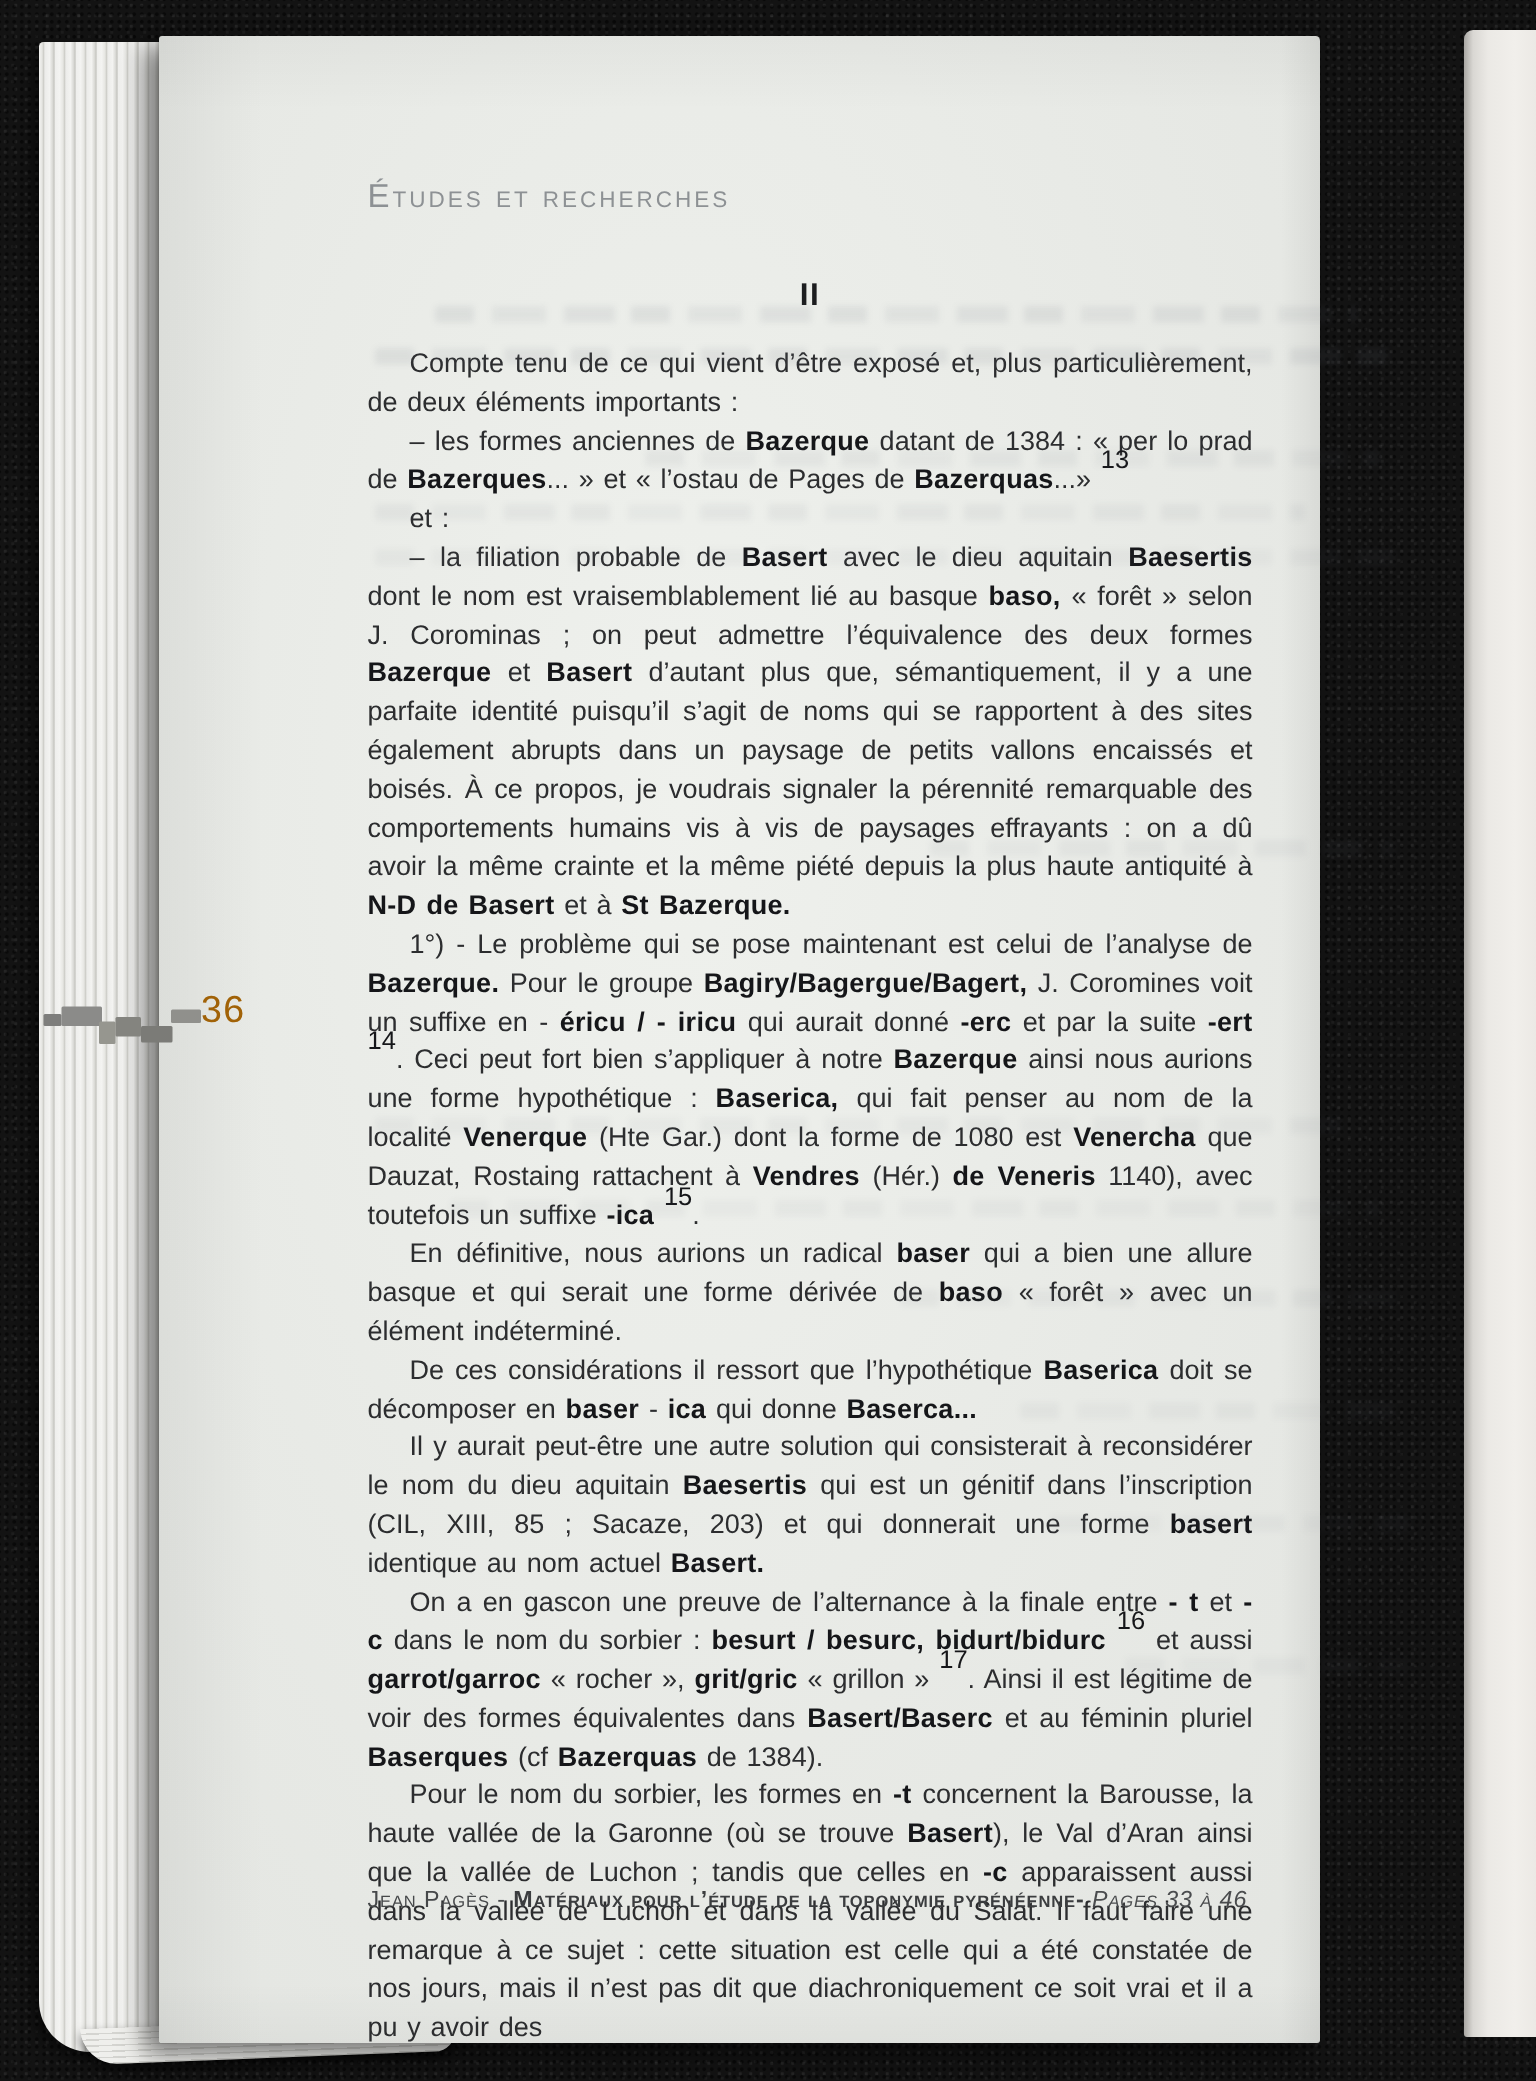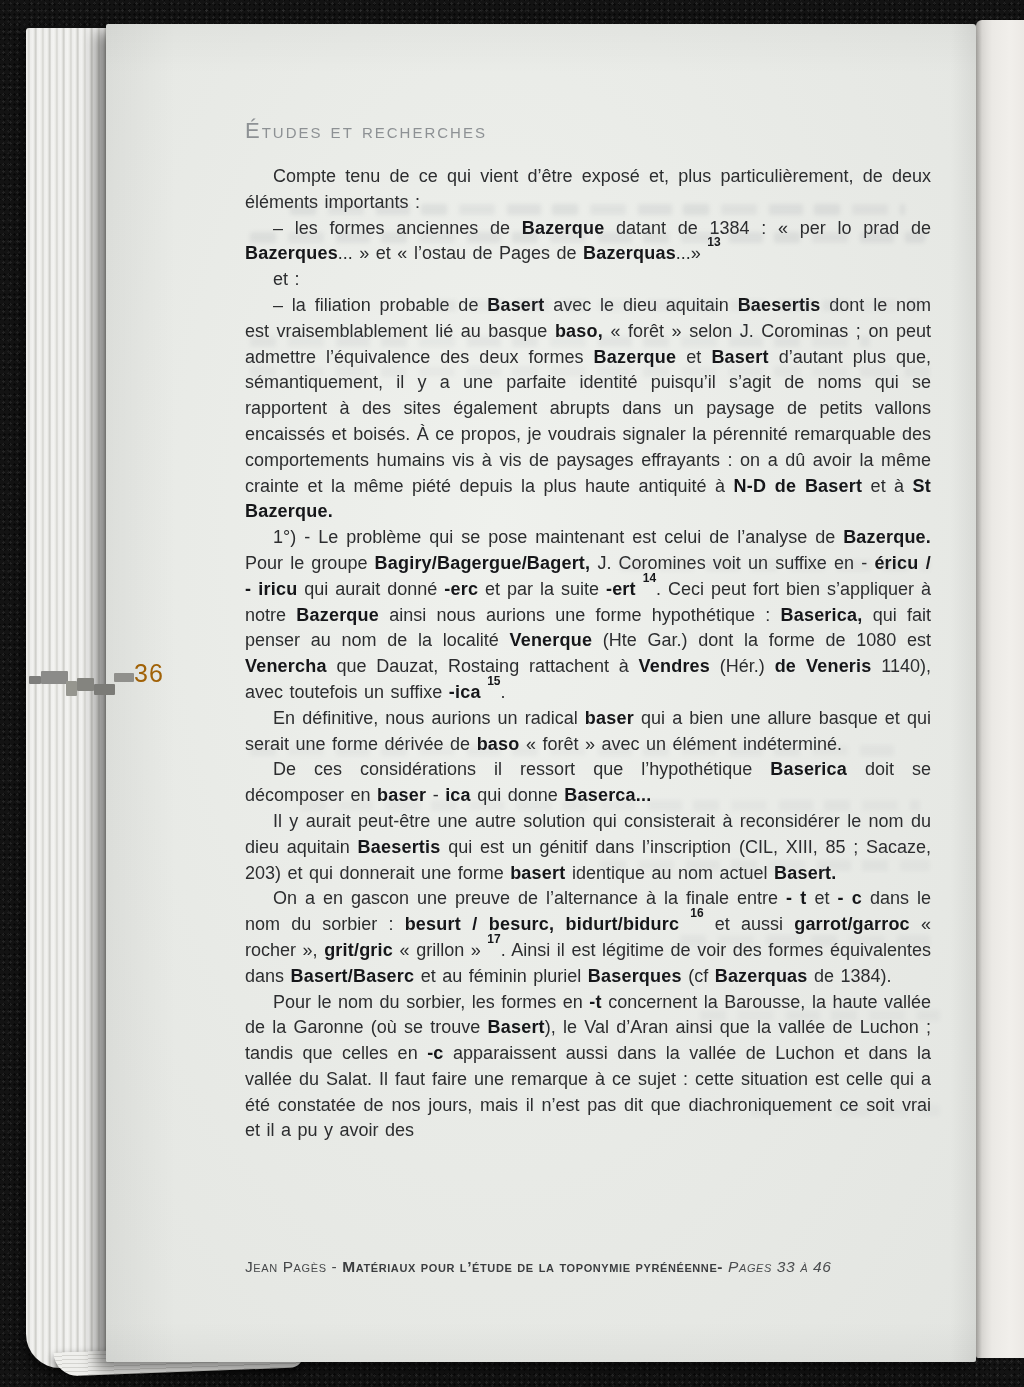--- a/index.html
+++ b/index.html
@@ -31,21 +31,21 @@
     box-shadow:0 4px 8px rgba(0,0,0,.6);
   }
   
   .facing{
     position:absolute;left:976px;top:20px;width:48px;height:1338px;
     background:linear-gradient(90deg,#a8a6a2 0,#d9d7d3 6px,#ebe9e5 16px,#f1efeb 34px,#ece9e5 100%);
     border-radius:6px 0 0 2px;
   }
   
   .page{
-    position:absolute;left:106px;top:24px;width:870px;height:1338px;
+    position:absolute;left:106px;top:24px;width:774px;height:1338px;
     box-sizing:border-box;
     padding:94px 45px 0 139px;
     background-image:
       linear-gradient(90deg, rgba(0,0,0,.05), rgba(0,0,0,0) 70px),
       linear-gradient(270deg, rgba(0,0,0,.06), rgba(0,0,0,0) 26px),
       linear-gradient(180deg, rgba(0,0,0,.03), rgba(0,0,0,0) 50px),
       linear-gradient(0deg, rgba(0,0,0,.035), rgba(0,0,0,0) 40px),
       radial-gradient(ellipse at 45% 38%, #eff1ed 0%, #e8eae6 55%, #e3e5e1 100%);
     box-shadow:-9px 7px 16px rgba(0,0,0,.5);
     border-radius:2px 3px 2px 2px;
@@ -62,21 +62,21 @@
   }
   .body-text{
     margin-top:20px;
     font-size:18px;line-height:25.8px;
     text-align:justify;color:#2c2d2f;
     word-spacing:1.5px;
   }
   .para{margin:0;text-indent:28px;}
   .para b{font-weight:700;color:#151619;letter-spacing:.2px;}
   .para sup{
-    font-weight:700;font-size:12px;line-height:0;
+    font-weight:400;font-size:17px;line-height:0;
     position:relative;top:-6px;color:#151619;
   }
   .footer{
     position:absolute;left:139px;top:1198px;width:700px;
     font-variant:small-caps;font-size:15.5px;letter-spacing:.6px;
     color:#46484a;white-space:nowrap;margin-top:36px;
   }
   .footer .f-author{font-weight:400;}
   .footer .f-title{font-weight:700;color:#3b3d3f;}
   .footer .f-pages{font-style:italic;font-weight:400;color:#4a4c4e;}
@@ -103,20 +103,21 @@
 </style>
 </head>
 <body>
 
 <div class="stack"></div>
 <div class="fan-bottom"></div>
 <div class="facing"></div>
 
 <div class="page">
   <div class="running-head">Études et recherches</div>
+  <div class="section-heading">II</div>
   <div class="body-text">
       <p class="para"><span>Compte tenu de ce qui vient d’être exposé et, plus particulièrement, de deux éléments importants :</span></p>
       <p class="para"><span>– les formes anciennes de </span><b>Bazerque</b><span> datant de 1384 : « per lo prad de </span><b>Bazerques</b><span>... » et « l’ostau de Pages de </span><b>Bazerquas</b><span>...» </span><sup>13</sup></p>
       <p class="para"><span>et :</span></p>
       <p class="para"><span>– la filiation probable de </span><b>Basert</b><span> avec le dieu aquitain </span><b>Baesertis</b><span> dont le nom est vraisemblablement lié au basque </span><b>baso,</b><span> « forêt » selon J. Corominas ; on peut admettre l’équivalence des deux formes </span><b>Bazerque</b><span> et </span><b>Basert</b><span> d’autant plus que, sémantiquement, il y a une parfaite identité puisqu’il s’agit de noms qui se rapportent à des sites également abrupts dans un paysage de petits vallons encaissés et boisés. À ce propos, je voudrais signaler la pérennité remarquable des comportements humains vis à vis de paysages effrayants : on a dû avoir la même crainte et la même piété depuis la plus haute antiquité à </span><b>N-D de Basert</b><span> et à </span><b>St Bazerque.</b></p>
       <p class="para"><span>1°) - Le problème qui se pose maintenant est celui de l’analyse de </span><b>Bazerque.</b><span> Pour le groupe </span><b>Bagiry/Bagergue/Bagert,</b><span> J. Coromines voit un suffixe en - </span><b>éricu / - iricu</b><span> qui aurait donné </span><b>-erc</b><span> et par la suite </span><b>-ert</b><span> </span><sup>14</sup><span>. Ceci peut fort bien s’appliquer à notre </span><b>Bazerque</b><span> ainsi nous aurions une forme hypothétique : </span><b>Baserica,</b><span> qui fait penser au nom de la localité </span><b>Venerque</b><span> (Hte Gar.) dont la forme de 1080 est </span><b>Venercha</b><span> que Dauzat, Rostaing rattachent à </span><b>Vendres</b><span> (Hér.) </span><b>de Veneris</b><span> 1140), avec toutefois un suffixe </span><b>-ica</b><span> </span><sup>15</sup><span>.</span></p>
       <p class="para"><span>En définitive, nous aurions un radical </span><b>baser</b><span> qui a bien une allure basque et qui serait une forme dérivée de </span><b>baso</b><span> « forêt » avec un élément indéterminé.</span></p>
       <p class="para"><span>De ces considérations il ressort que l’hypothétique </span><b>Baserica</b><span> doit se décomposer en </span><b>baser</b><span> - </span><b>ica</b><span> qui donne </span><b>Baserca...</b></p>
       <p class="para"><span>Il y aurait peut-être une autre solution qui consisterait à reconsidérer le nom du dieu aquitain </span><b>Baesertis</b><span> qui est un génitif dans l’inscription (CIL, XIII, 85 ; Sacaze, 203) et qui donnerait une forme </span><b>basert</b><span> identique au nom actuel </span><b>Basert.</b></p>
       <p class="para"><span>On a en gascon une preuve de l’alternance à la finale entre </span><b>- t</b><span> et </span><b>- c</b><span> dans le nom du sorbier : </span><b>besurt / besurc, bidurt/bidurc</b><span> </span><sup>16</sup><span> et aussi </span><b>garrot/garroc</b><span> « rocher », </span><b>grit/gric</b><span> « grillon » </span><sup>17</sup><span>. Ainsi il est légitime de voir des formes équivalentes dans </span><b>Basert/Baserc</b><span> et au féminin pluriel </span><b>Baserques</b><span> (cf </span><b>Bazerquas</b><span> de 1384).</span></p>

